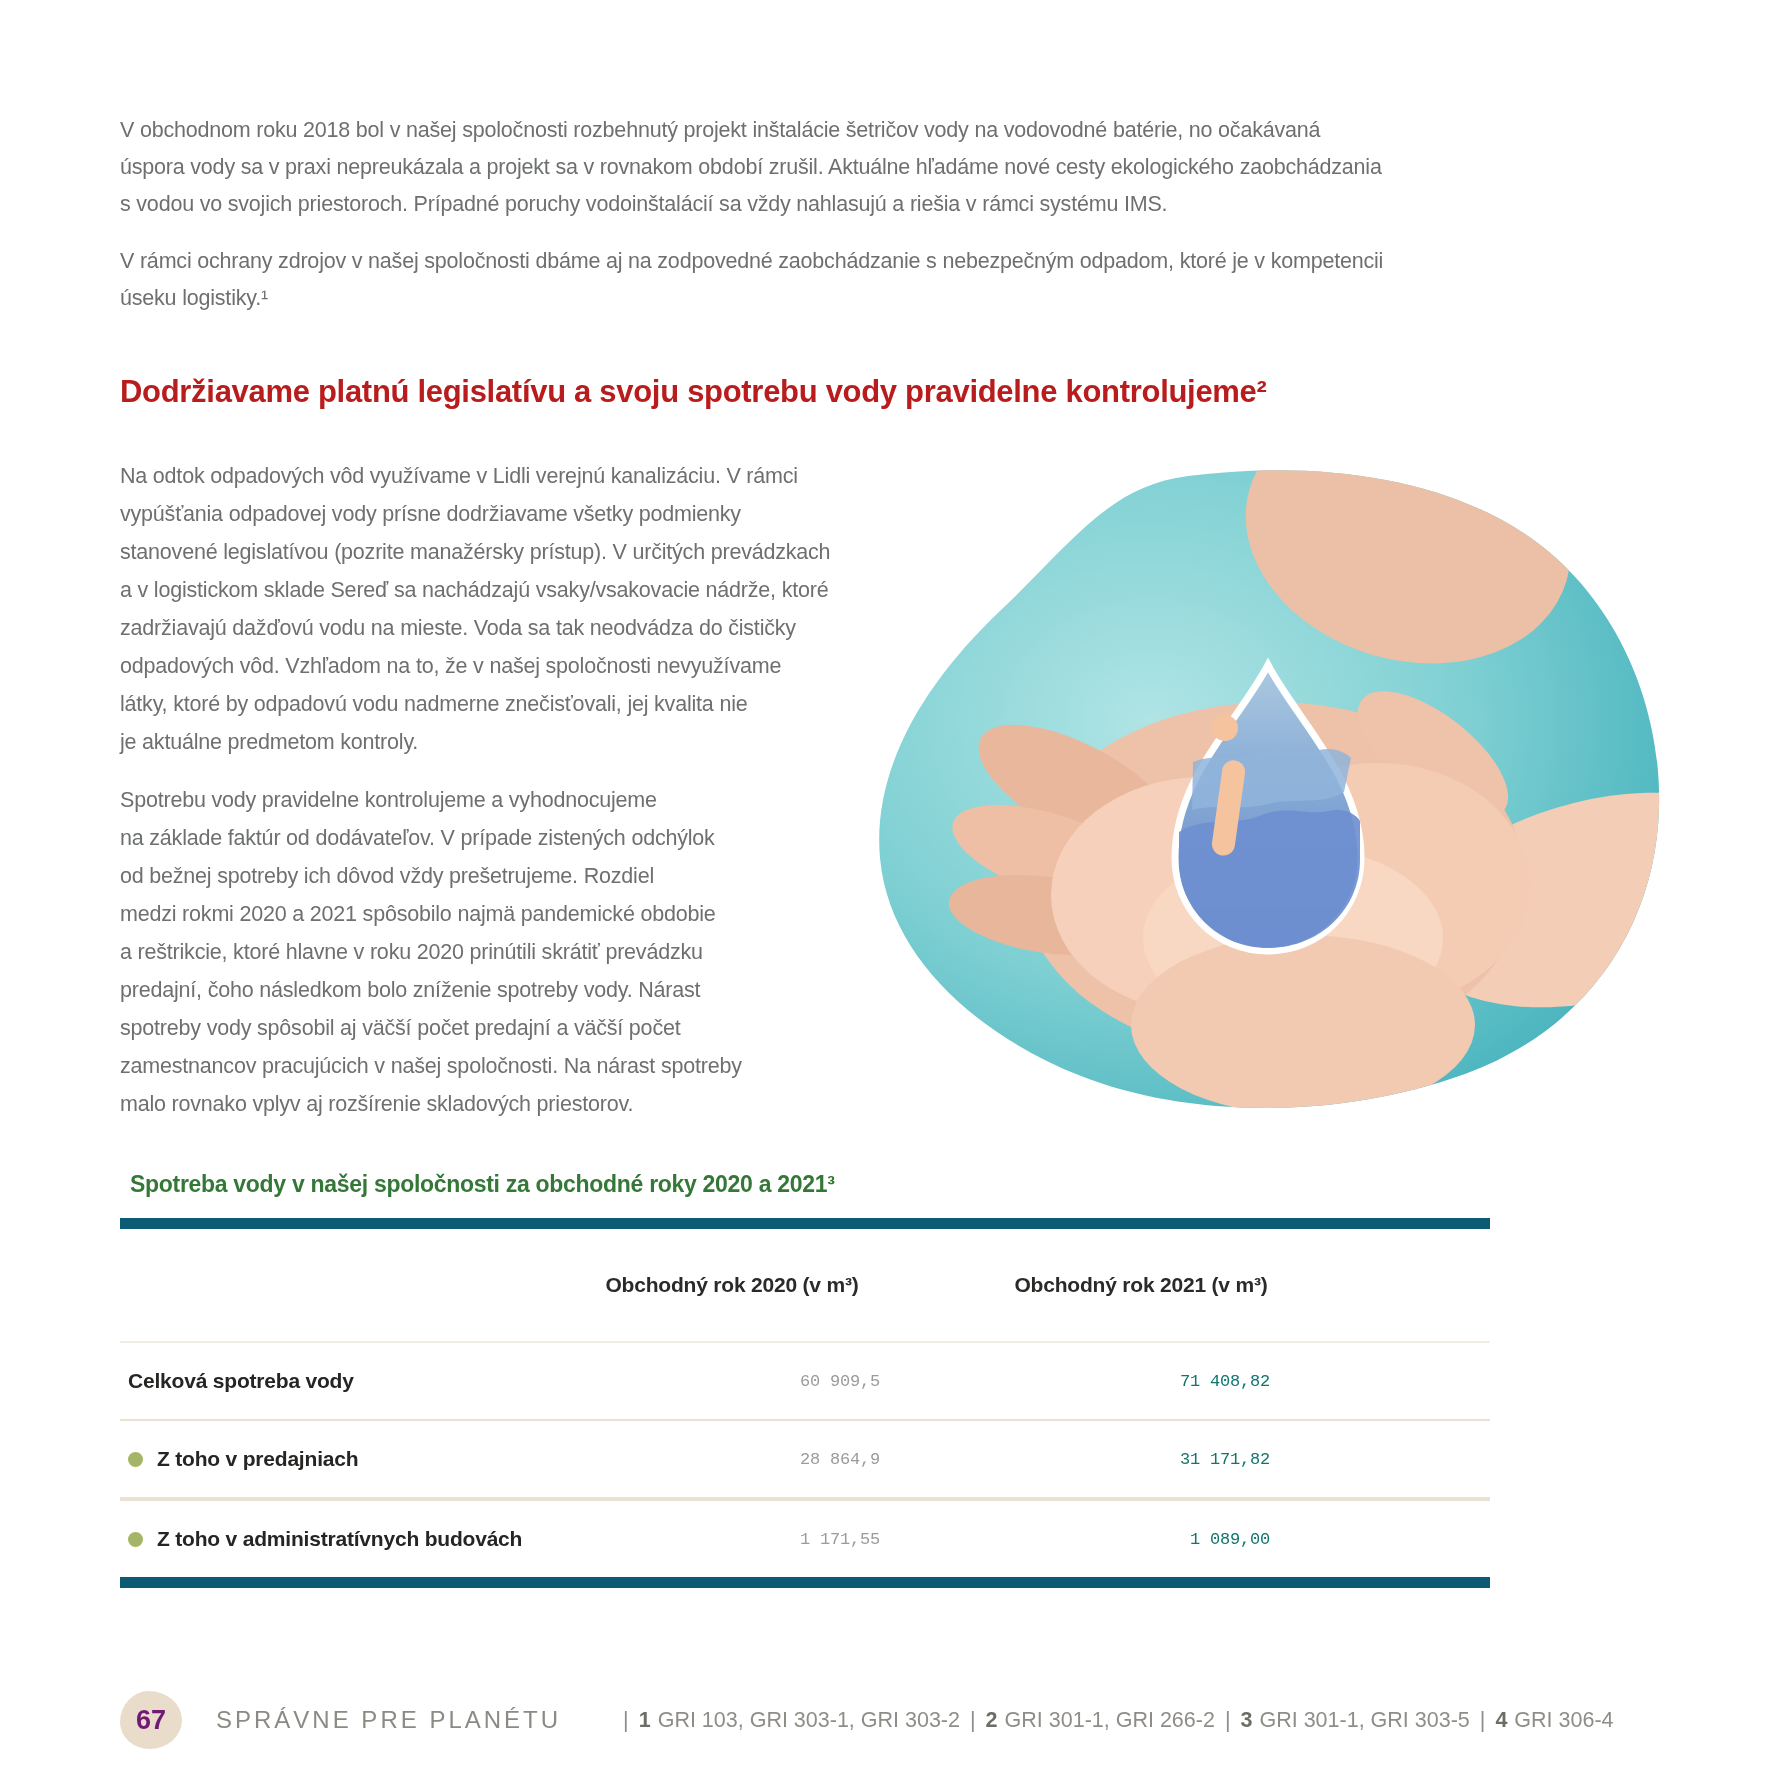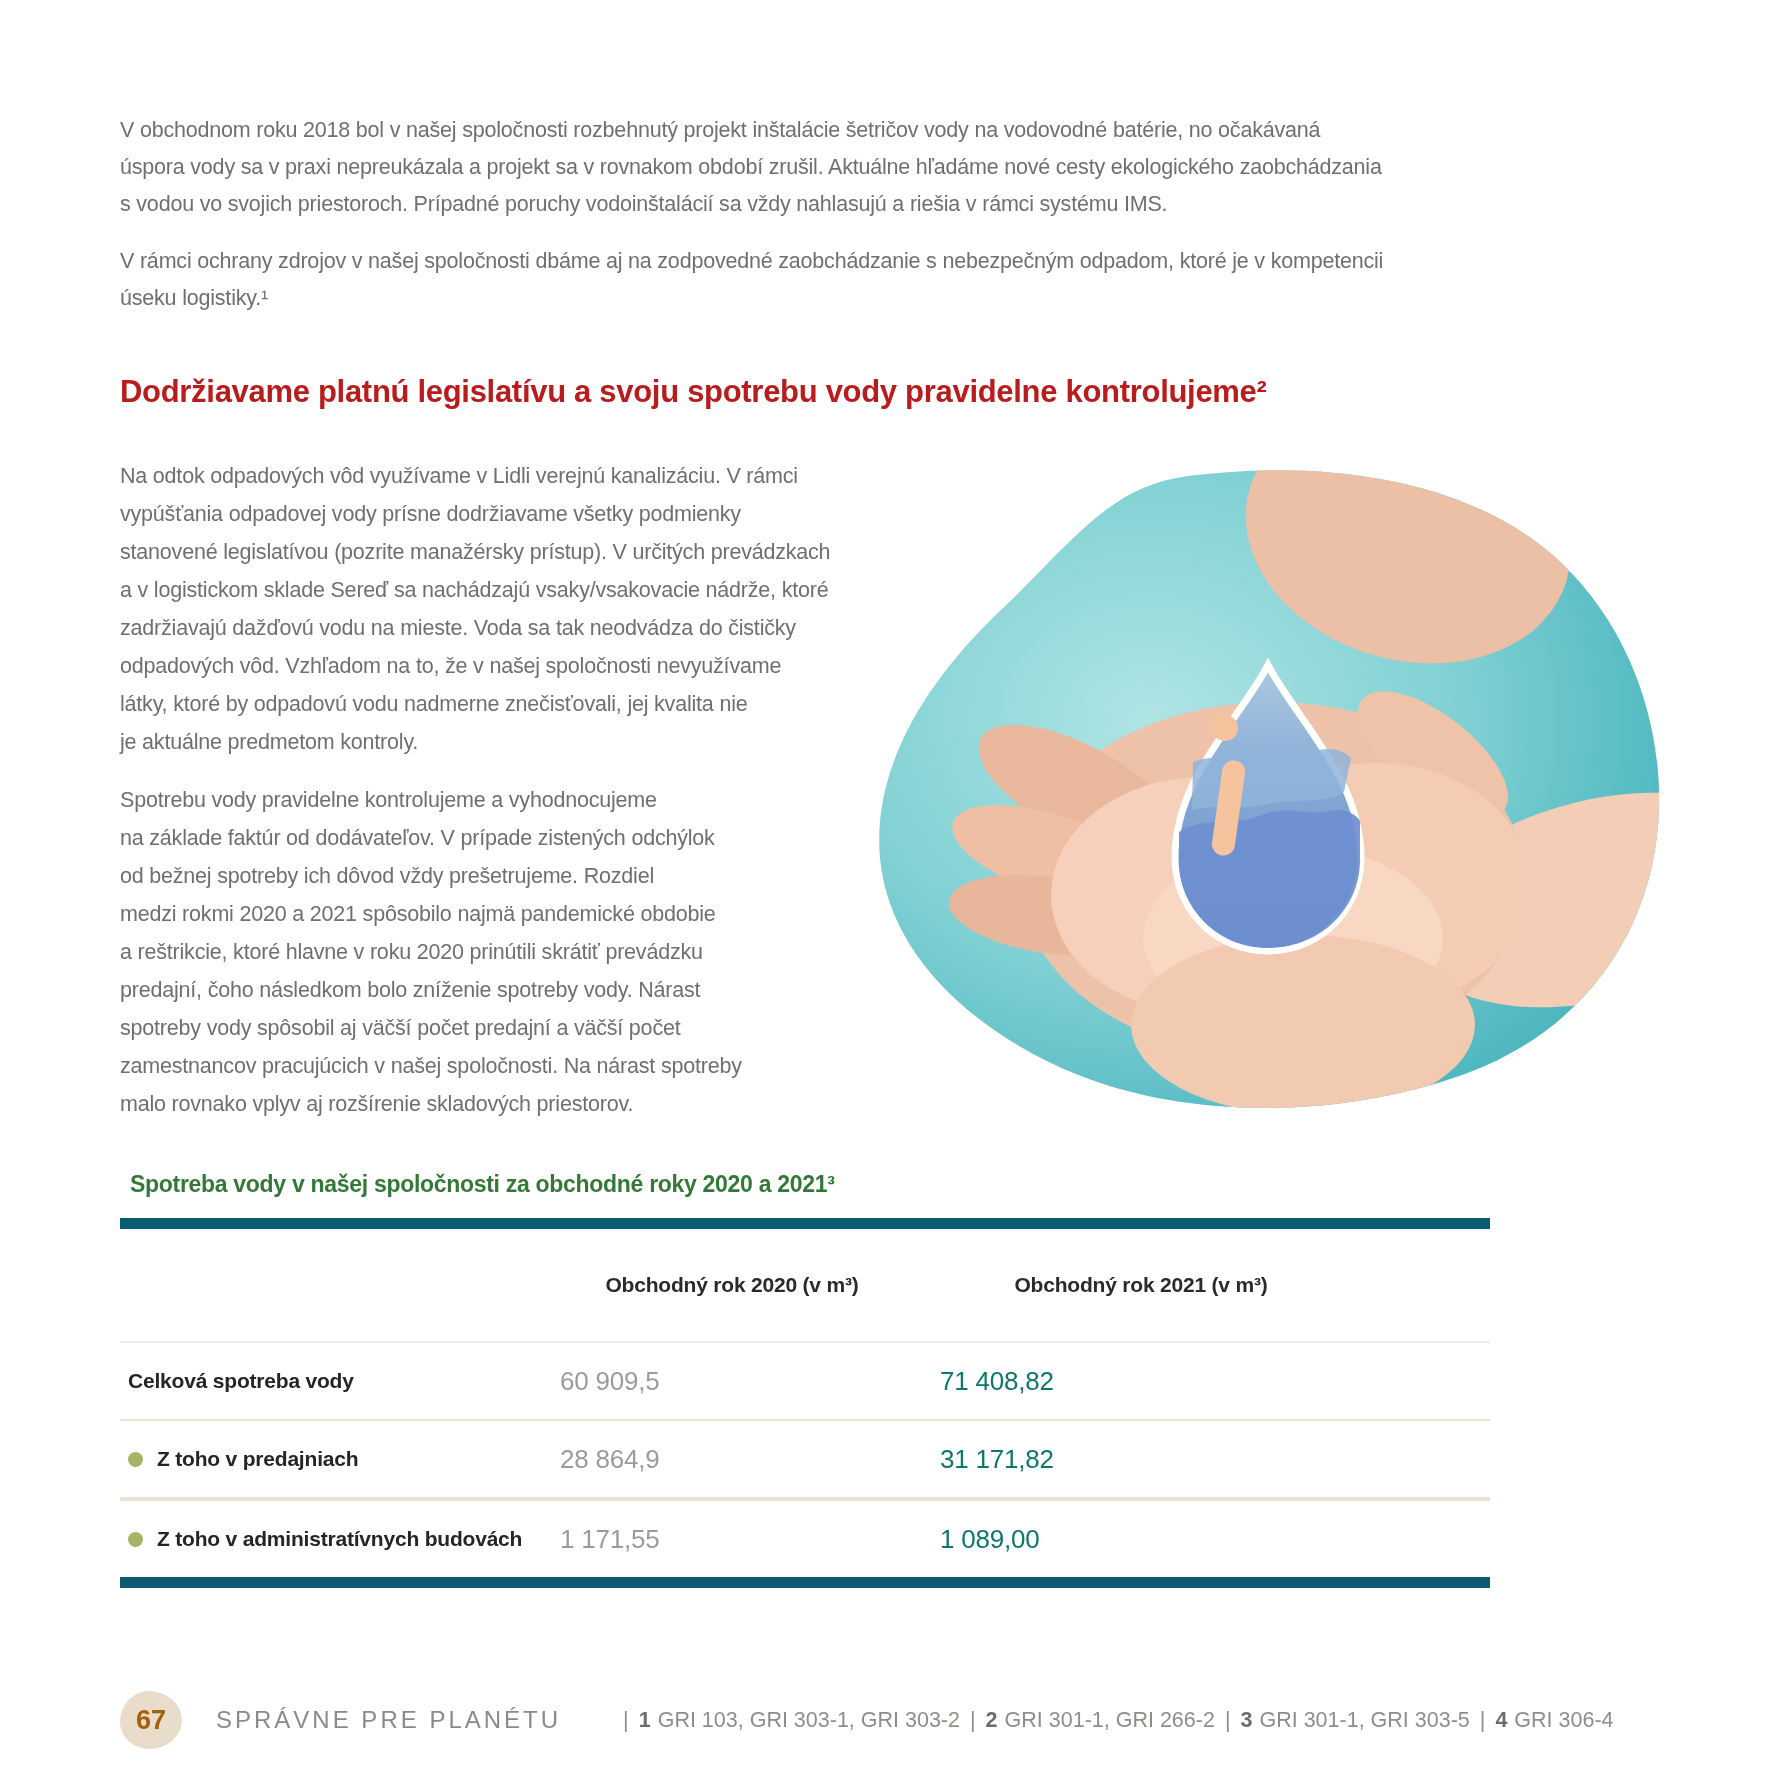--- a/index.html
+++ b/index.html
@@ -39,31 +39,31 @@
   .divider.light{background:#f1ece2;}
   .drow{height:76px;}
   .rlabel{
     font-size:21px;font-weight:bold;color:#262524;letter-spacing:-0.2px;
     display:flex;align-items:center;padding-left:8px;
   }
   .bullet{
     width:15px;height:15px;border-radius:50%;background:#a5b567;
     display:inline-block;margin-right:14px;flex:0 0 auto;
   }
-  .val{font-size:26px;text-align:left;letter-spacing:-0.2px;}
+  .val{font-size:17px;text-align:right;letter-spacing:-0.2px;font-family:Liberation Mono, monospace;}
   .val.gray{color:#9b9b9a;}
   .val.dark{color:#0f766e;}
   
   .footer{position:absolute;left:120px;top:1688px;width:1560px;height:64px;display:flex;align-items:center;}
   .page-badge{
     width:62px;height:58px;background:#e9dccb;
     border-radius:46% 54% 52% 48% / 54% 50% 50% 46%;
     display:flex;align-items:center;justify-content:center;flex:0 0 auto;
   }
-  .page-badge span{font-size:27px;font-weight:bold;color:#a16207;}
+  .page-badge span{font-size:27px;font-weight:bold;color:#701a75;}
   .footer-label{
     margin-left:34px;font-size:24px;color:#8c8a85;letter-spacing:3px;flex:0 0 auto;
   }
   .gri{margin-left:52px;display:flex;align-items:center;font-size:21.5px;color:#8f8d88;white-space:nowrap;}
   .gri .pipe{margin:0 10px;color:#8f8d88;}
   .gri b{color:#6e6c67;font-weight:bold;margin-right:7px;}
 </style>
 </head>
 <body>
 

